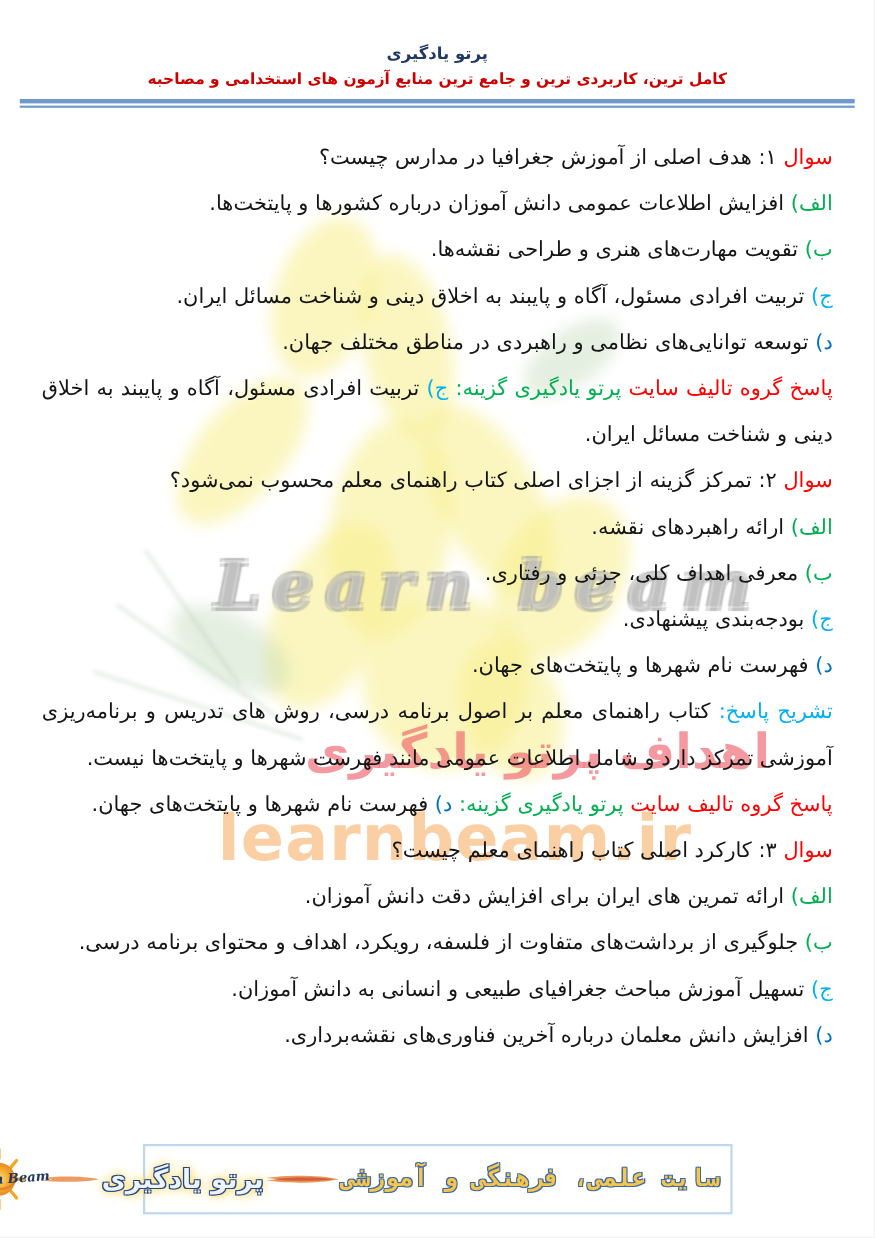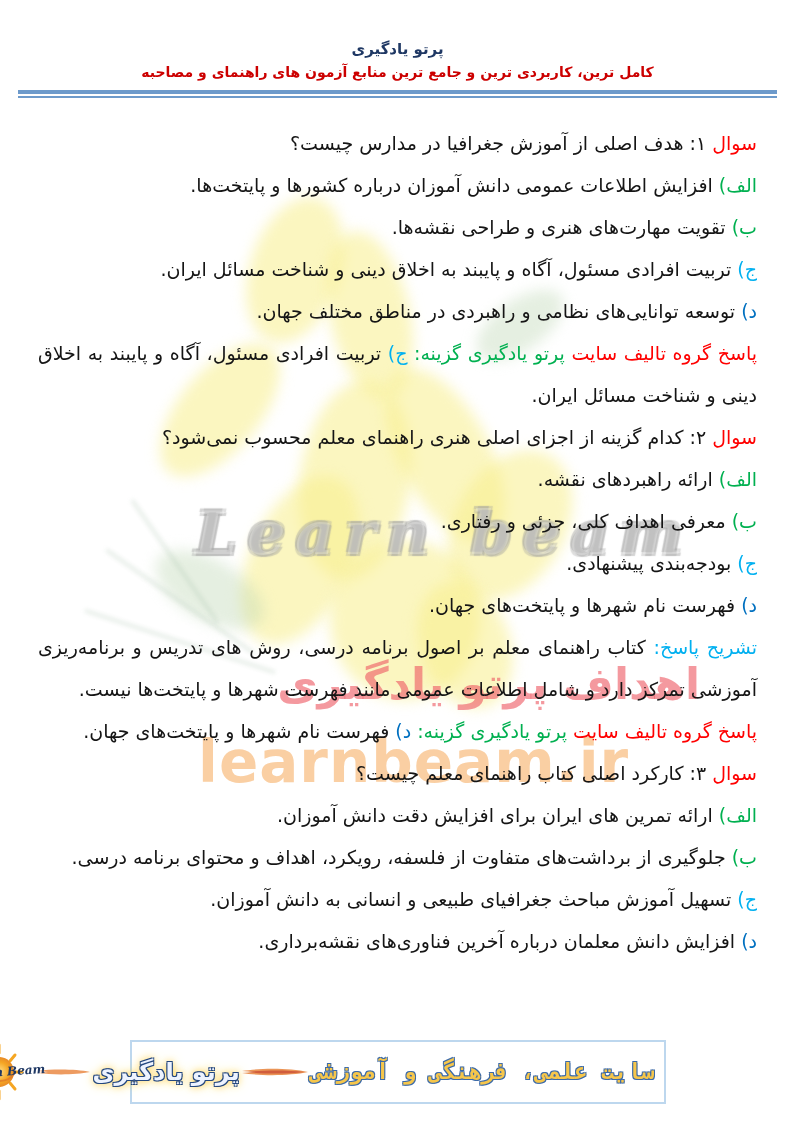--- a/index.html
+++ b/index.html
@@ -100,21 +100,21 @@
     <div class="streak" style="left:100px; top:560px; width:150px; height:3px; transform:rotate(55deg);"></div>
     <div class="wm-script">Learn beam</div>
     <div class="wm-pink">اهداف پرتو یادگیری</div>
     <div class="wm-orange">learnbeam.ir</div>
   </div>
 
   <div class="content">
 
     <header class="doc-header">
       <div class="h-title" style="color: rgb(31, 56, 100);">پرتو یادگیری</div>
-      <div class="h-sub" style="color: rgb(204, 0, 0);">کامل ترین، کاربردی ترین و جامع ترین منابع آزمون های راهنمای و مصاحبه</div>
+      <div class="h-sub" style="color: rgb(204, 0, 0);">کامل ترین، کاربردی ترین و جامع ترین منابع آزمون های استخدامی و مصاحبه</div>
       <div class="divider"></div>
     </header>
 
     <main class="qa">
 
       <p class="line">
         <span class="q-label" style="color: rgb(255, 0, 0);">سوال</span>
         <span class="sp"> </span>
         <span>۱:</span>
         <span class="sp"> </span>
@@ -144,21 +144,21 @@
         <span style="color: rgb(0, 176, 240);">ج)</span>
         <span class="sp"> </span>
         <span>تربیت افرادی مسئول، آگاه و پایبند به اخلاق دینی و شناخت مسائل ایران.</span>
       </p>
 
       <p class="line">
         <span class="q-label" style="color: rgb(255, 0, 0);">سوال</span>
         <span class="sp"> </span>
         <span>۲:</span>
         <span class="sp"> </span>
-        <span>کدام گزینه از اجزای اصلی هنری راهنمای معلم محسوب نمی‌شود؟</span>
+        <span>تمرکز گزینه از اجزای اصلی کتاب راهنمای معلم محسوب نمی‌شود؟</span>
       </p>
       <p class="line">
         <span class="opt-letter" style="color: rgb(0, 176, 80);">الف)</span>
         <span class="sp"> </span><span>ارائه راهبردهای نقشه.</span>
       </p>
       <p class="line">
         <span class="opt-letter" style="color: rgb(0, 176, 80);">ب)</span>
         <span class="sp"> </span><span>معرفی اهداف کلی، جزئی و رفتاری.</span>
       </p>
       <p class="line">

